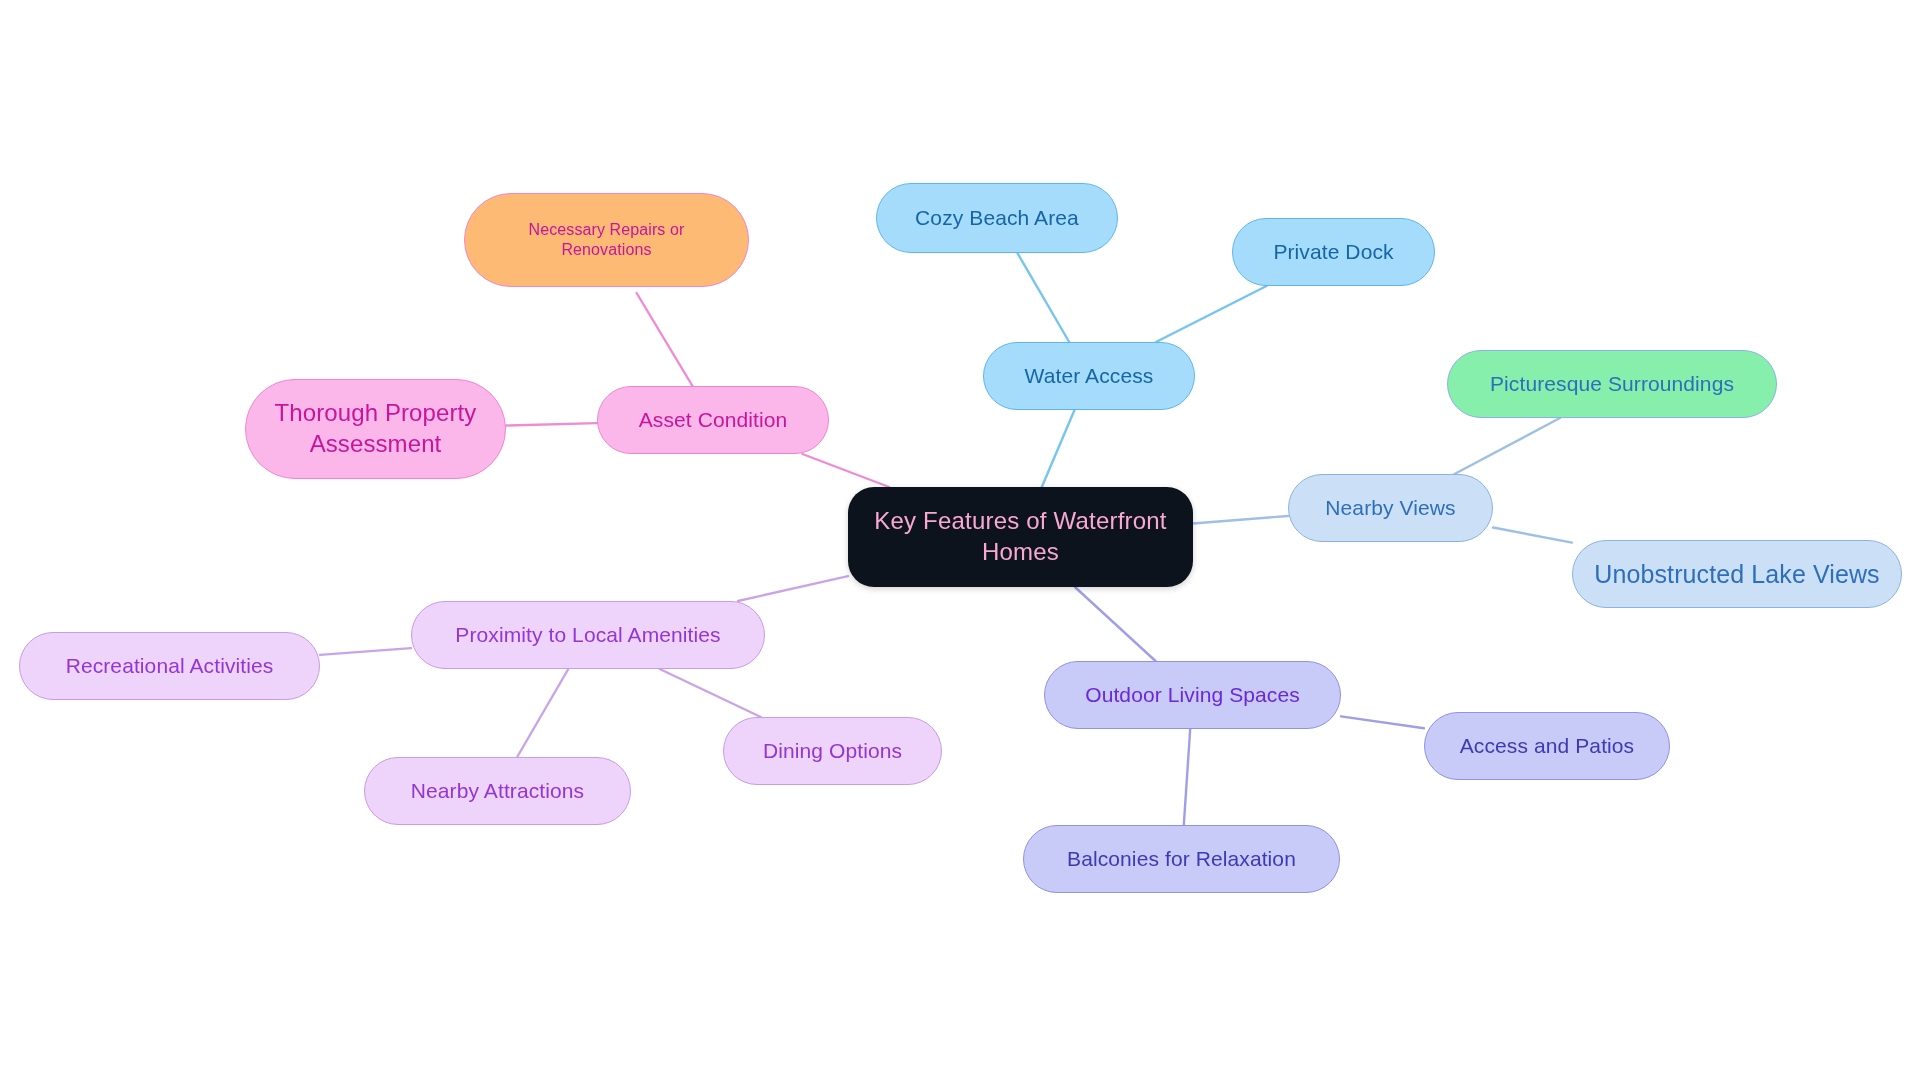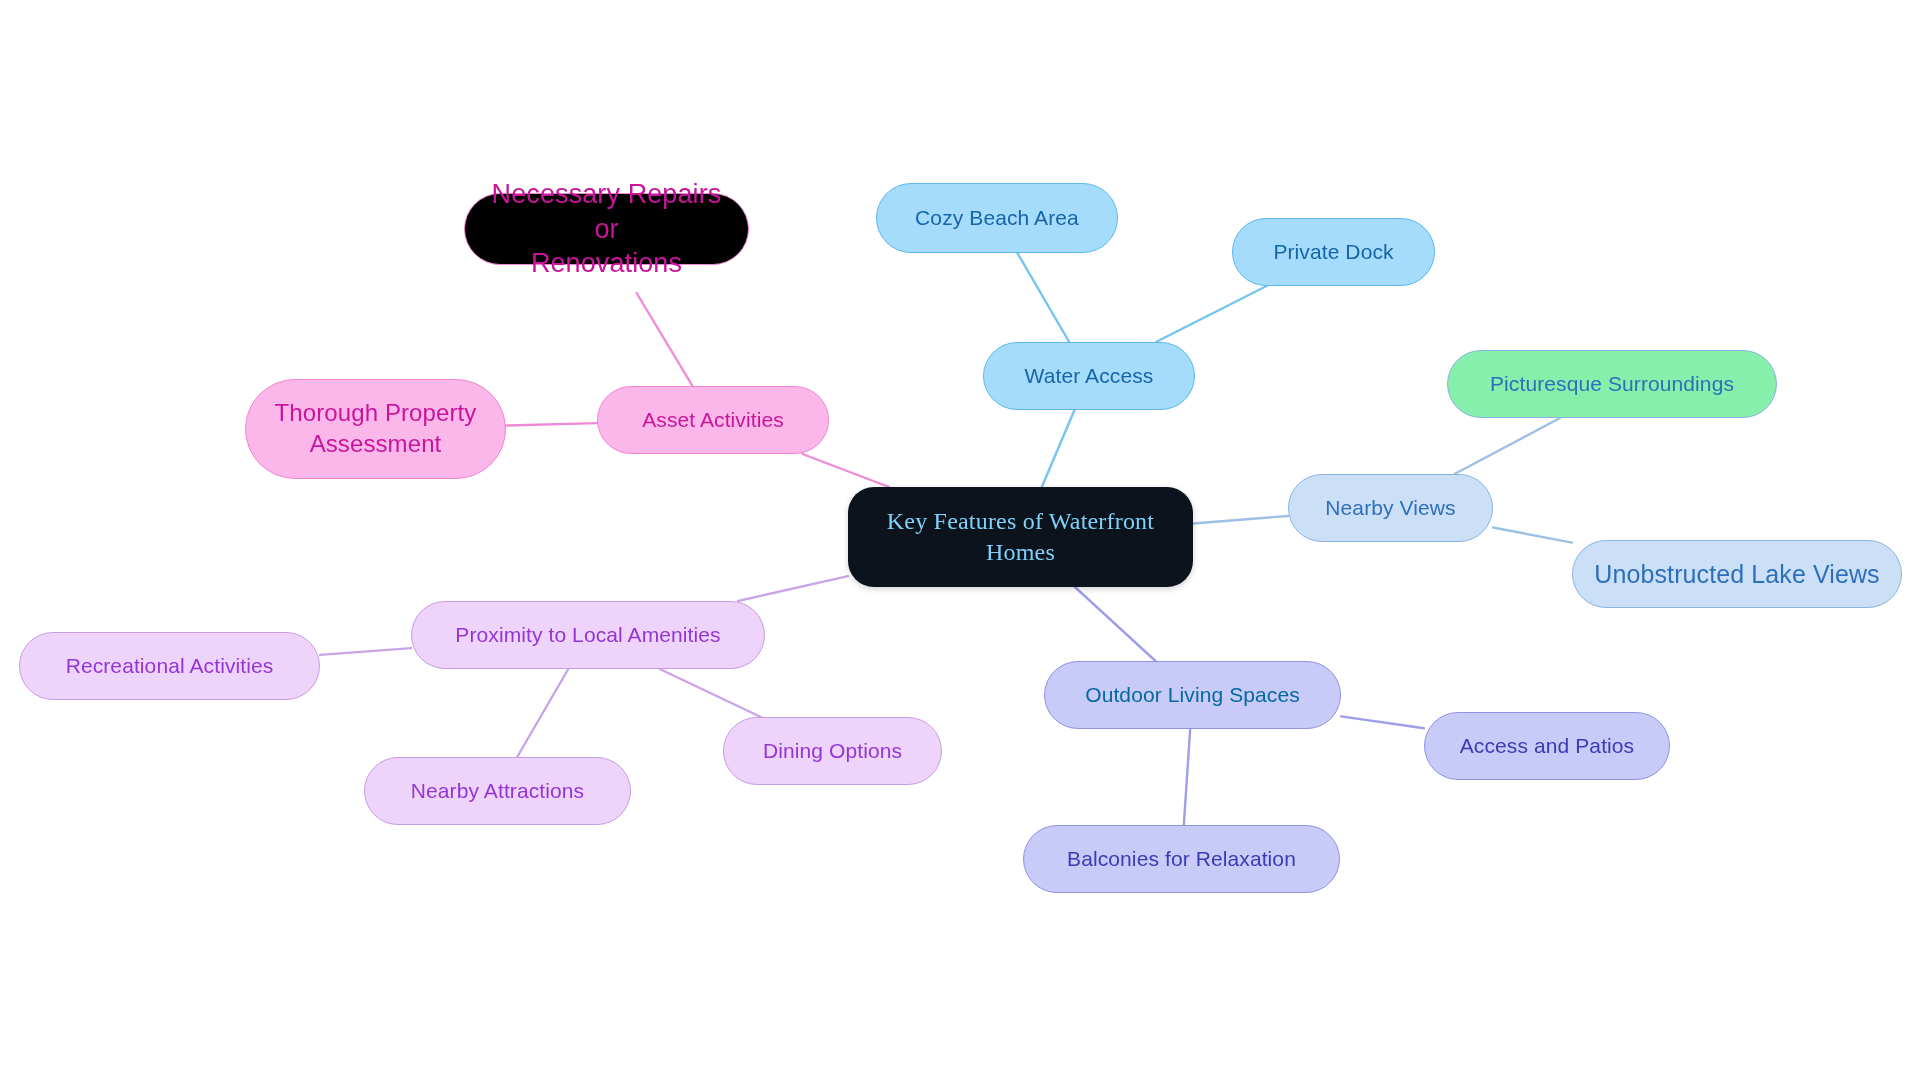--- a/index.html
+++ b/index.html
@@ -73,33 +73,33 @@
       <line x1="1190.2" y1="729.0" x2="1183.8" y2="825.0" stroke="#9e9fe8" stroke-width="2.4" stroke-linecap="round"></line>
       <line x1="848.0" y1="576.1" x2="738.1" y2="601.0" stroke="#c9a4e8" stroke-width="2.4" stroke-linecap="round"></line>
       <line x1="411.0" y1="648.1" x2="320.0" y2="654.9" stroke="#c9a4e8" stroke-width="2.4" stroke-linecap="round"></line>
       <line x1="568.3" y1="669.0" x2="517.2" y2="757.0" stroke="#c9a4e8" stroke-width="2.4" stroke-linecap="round"></line>
       <line x1="659.7" y1="669.0" x2="760.8" y2="717.0" stroke="#c9a4e8" stroke-width="2.4" stroke-linecap="round"></line>
       <line x1="889.1" y1="487.0" x2="802.4" y2="454.0" stroke="#f08ad6" stroke-width="2.4" stroke-linecap="round"></line>
       <line x1="692.5" y1="386.0" x2="636.6" y2="293.0" stroke="#f08ad6" stroke-width="2.4" stroke-linecap="round"></line>
       <line x1="597.0" y1="423.1" x2="506.0" y2="425.5" stroke="#f08ad6" stroke-width="2.4" stroke-linecap="round"></line>
     </svg>
   <div id="node-layer">
-      <div class="node root" style="left: 848px; top: 487px; width: 345px; height: 100px; font-size: 24px; color: #7dd3fc; background: rgb(13, 19, 28); font-family: Liberation Serif, serif;"><span class="node-label">Key Features of Waterfront Homes</span></div>
+      <div class="node root" style="left: 848px; top: 487px; width: 345px; height: 100px; font-size: 24px; color: #f9a8d4; background: rgb(13, 19, 28);"><span class="node-label">Key Features of Waterfront Homes</span></div>
       <div class="node" style="left: 983px; top: 342px; width: 212px; height: 68px; font-size: 21px; color: rgb(21, 101, 168); background: rgb(166, 220, 251); border-color: rgb(91, 184, 238);"><span class="node-label">Water Access</span></div>
       <div class="node" style="left: 876px; top: 183px; width: 242px; height: 70px; font-size: 21px; color: rgb(21, 101, 168); background: rgb(166, 220, 251); border-color: rgb(91, 184, 238);"><span class="node-label">Cozy Beach Area</span></div>
       <div class="node" style="left: 1232px; top: 218px; width: 203px; height: 68px; font-size: 21px; color: rgb(21, 101, 168); background: rgb(166, 220, 251); border-color: rgb(91, 184, 238);"><span class="node-label">Private Dock</span></div>
       <div class="node" style="left: 1288px; top: 474px; width: 205px; height: 68px; font-size: 21px; color: rgb(46, 111, 187); background: rgb(203, 224, 247); border-color: rgb(138, 180, 224);"><span class="node-label">Nearby Views</span></div>
       <div class="node" style="left: 1447px; top: 350px; width: 330px; height: 68px; font-size: 21px; color: rgb(46, 111, 187); background: #86efac; border-color: rgb(138, 180, 224);"><span class="node-label">Picturesque Surroundings</span></div>
       <div class="node" style="left: 1572px; top: 540px; width: 330px; height: 68px; font-size: 25px; color: rgb(46, 111, 187); background: rgb(203, 224, 247); border-color: rgb(138, 180, 224);"><span class="node-label">Unobstructed Lake Views</span></div>
-      <div class="node" style="left: 1044px; top: 661px; width: 297px; height: 68px; font-size: 21px; color: #0369a1; background: rgb(200, 202, 248); border-color: rgb(144, 146, 228);"><span class="node-label">Outdoor Living Spaces</span></div>
+      <div class="node" style="left: 1044px; top: 661px; width: 297px; height: 68px; font-size: 21px; color: #6d28d9; background: rgb(200, 202, 248); border-color: rgb(144, 146, 228);"><span class="node-label">Outdoor Living Spaces</span></div>
       <div class="node" style="left: 1424px; top: 712px; width: 246px; height: 68px; font-size: 21px; color: rgb(59, 59, 181); background: rgb(200, 202, 248); border-color: rgb(144, 146, 228);"><span class="node-label">Access and Patios</span></div>
       <div class="node" style="left: 1023px; top: 825px; width: 317px; height: 68px; font-size: 21px; color: rgb(59, 59, 181); background: rgb(200, 202, 248); border-color: rgb(144, 146, 228);"><span class="node-label">Balconies for Relaxation</span></div>
       <div class="node" style="left: 411px; top: 601px; width: 354px; height: 68px; font-size: 21px; color: rgb(148, 54, 214); background: rgb(238, 211, 250); border-color: rgb(200, 156, 230);"><span class="node-label">Proximity to Local Amenities</span></div>
       <div class="node" style="left: 19px; top: 632px; width: 301px; height: 68px; font-size: 21px; color: rgb(148, 54, 214); background: rgb(238, 211, 250); border-color: rgb(200, 156, 230); text-align: center;"><span class="node-label">Recreational Activities</span></div>
       <div class="node" style="left: 364px; top: 757px; width: 267px; height: 68px; font-size: 21px; color: rgb(148, 54, 214); background: rgb(238, 211, 250); border-color: rgb(200, 156, 230);"><span class="node-label">Nearby Attractions</span></div>
       <div class="node" style="left: 723px; top: 717px; width: 219px; height: 68px; font-size: 21px; color: rgb(148, 54, 214); background: rgb(238, 211, 250); border-color: rgb(200, 156, 230);"><span class="node-label">Dining Options</span></div>
-      <div class="node" style="left: 597px; top: 386px; width: 232px; height: 68px; font-size: 21px; color: rgb(201, 21, 155); background: rgb(251, 183, 233); border-color: rgb(242, 133, 211);"><span class="node-label">Asset Activities</span></div>
-      <div class="node" style="left: 464px; top: 193px; width: 285px; height: 72px; font-size: 27px; color: rgb(201, 21, 155); background: #000000; border-color: rgb(242, 133, 211);"><span class="node-label">Necessary Repairs or
+      <div class="node" style="left: 597px; top: 386px; width: 232px; height: 68px; font-size: 21px; color: rgb(201, 21, 155); background: rgb(251, 183, 233); border-color: rgb(242, 133, 211);"><span class="node-label">Asset Condition</span></div>
+      <div class="node" style="left: 464px; top: 193px; width: 285px; height: 94px; font-size: 16px; color: rgb(201, 21, 155); background: #fdba74; border-color: rgb(242, 133, 211);"><span class="node-label">Necessary Repairs or
 Renovations</span></div>
       <div class="node" style="left: 245px; top: 379px; width: 261px; height: 100px; font-size: 24px; color: rgb(201, 21, 155); background: rgb(251, 183, 233); border-color: rgb(242, 133, 211);"><span class="node-label">Thorough Property
 Assessment</span></div>
     </div>
 </div>
 
 </body></html>

